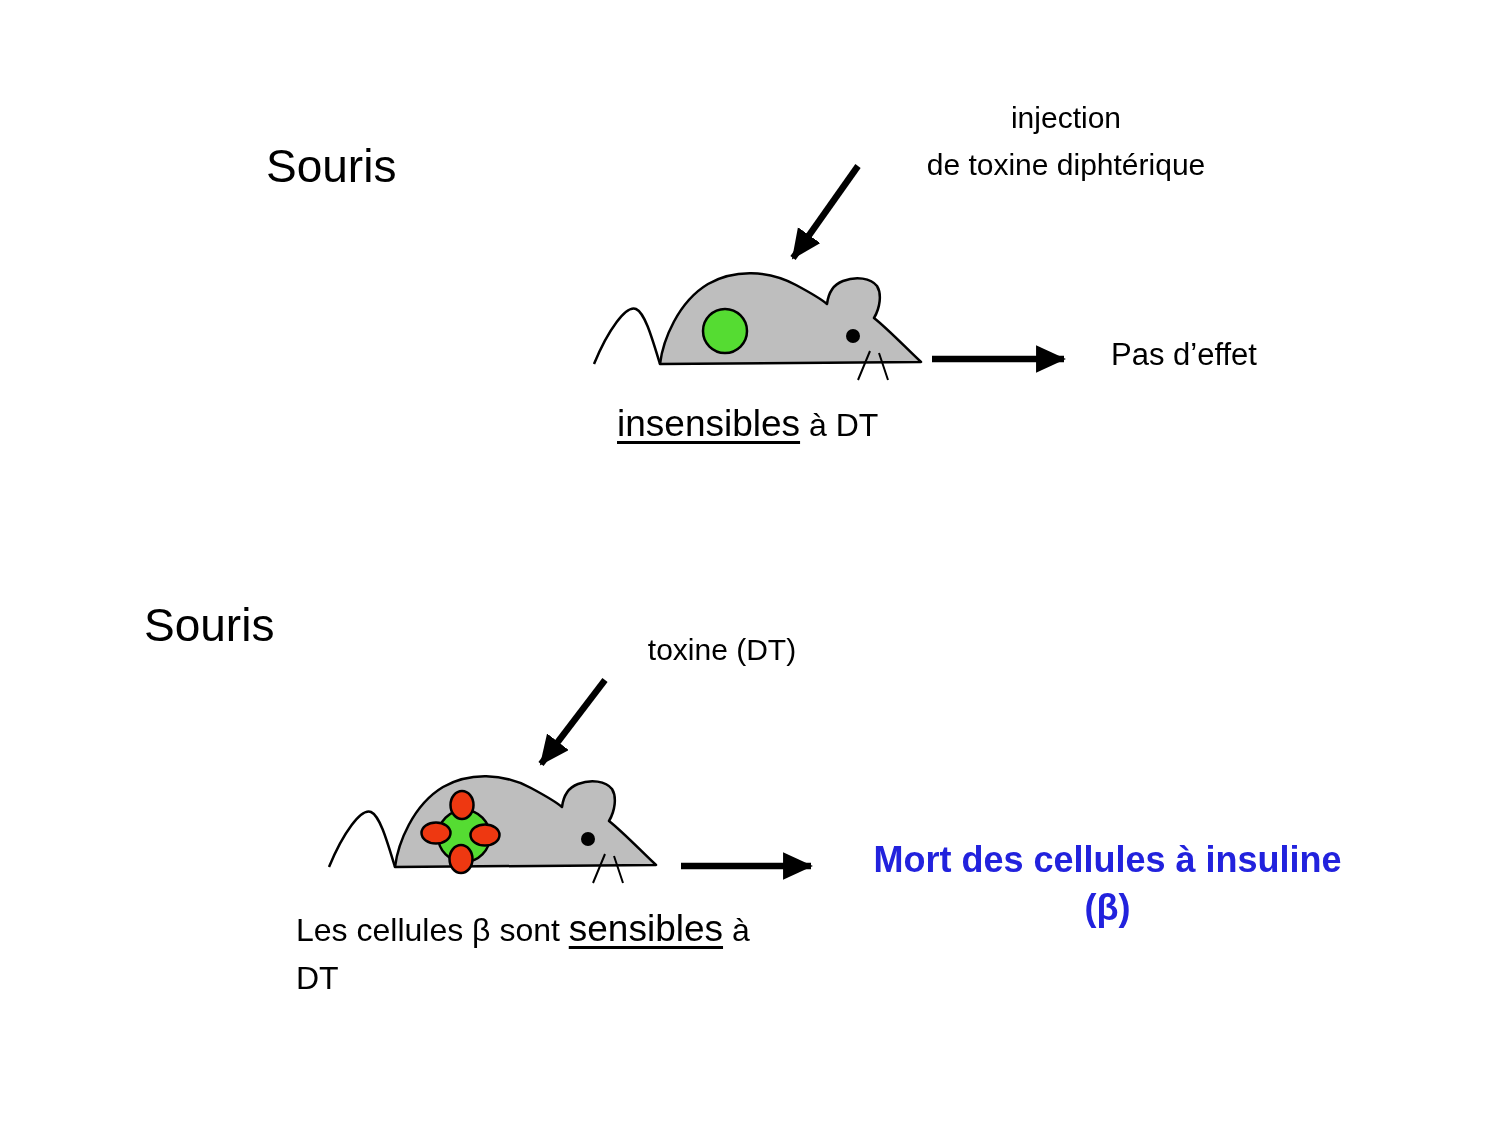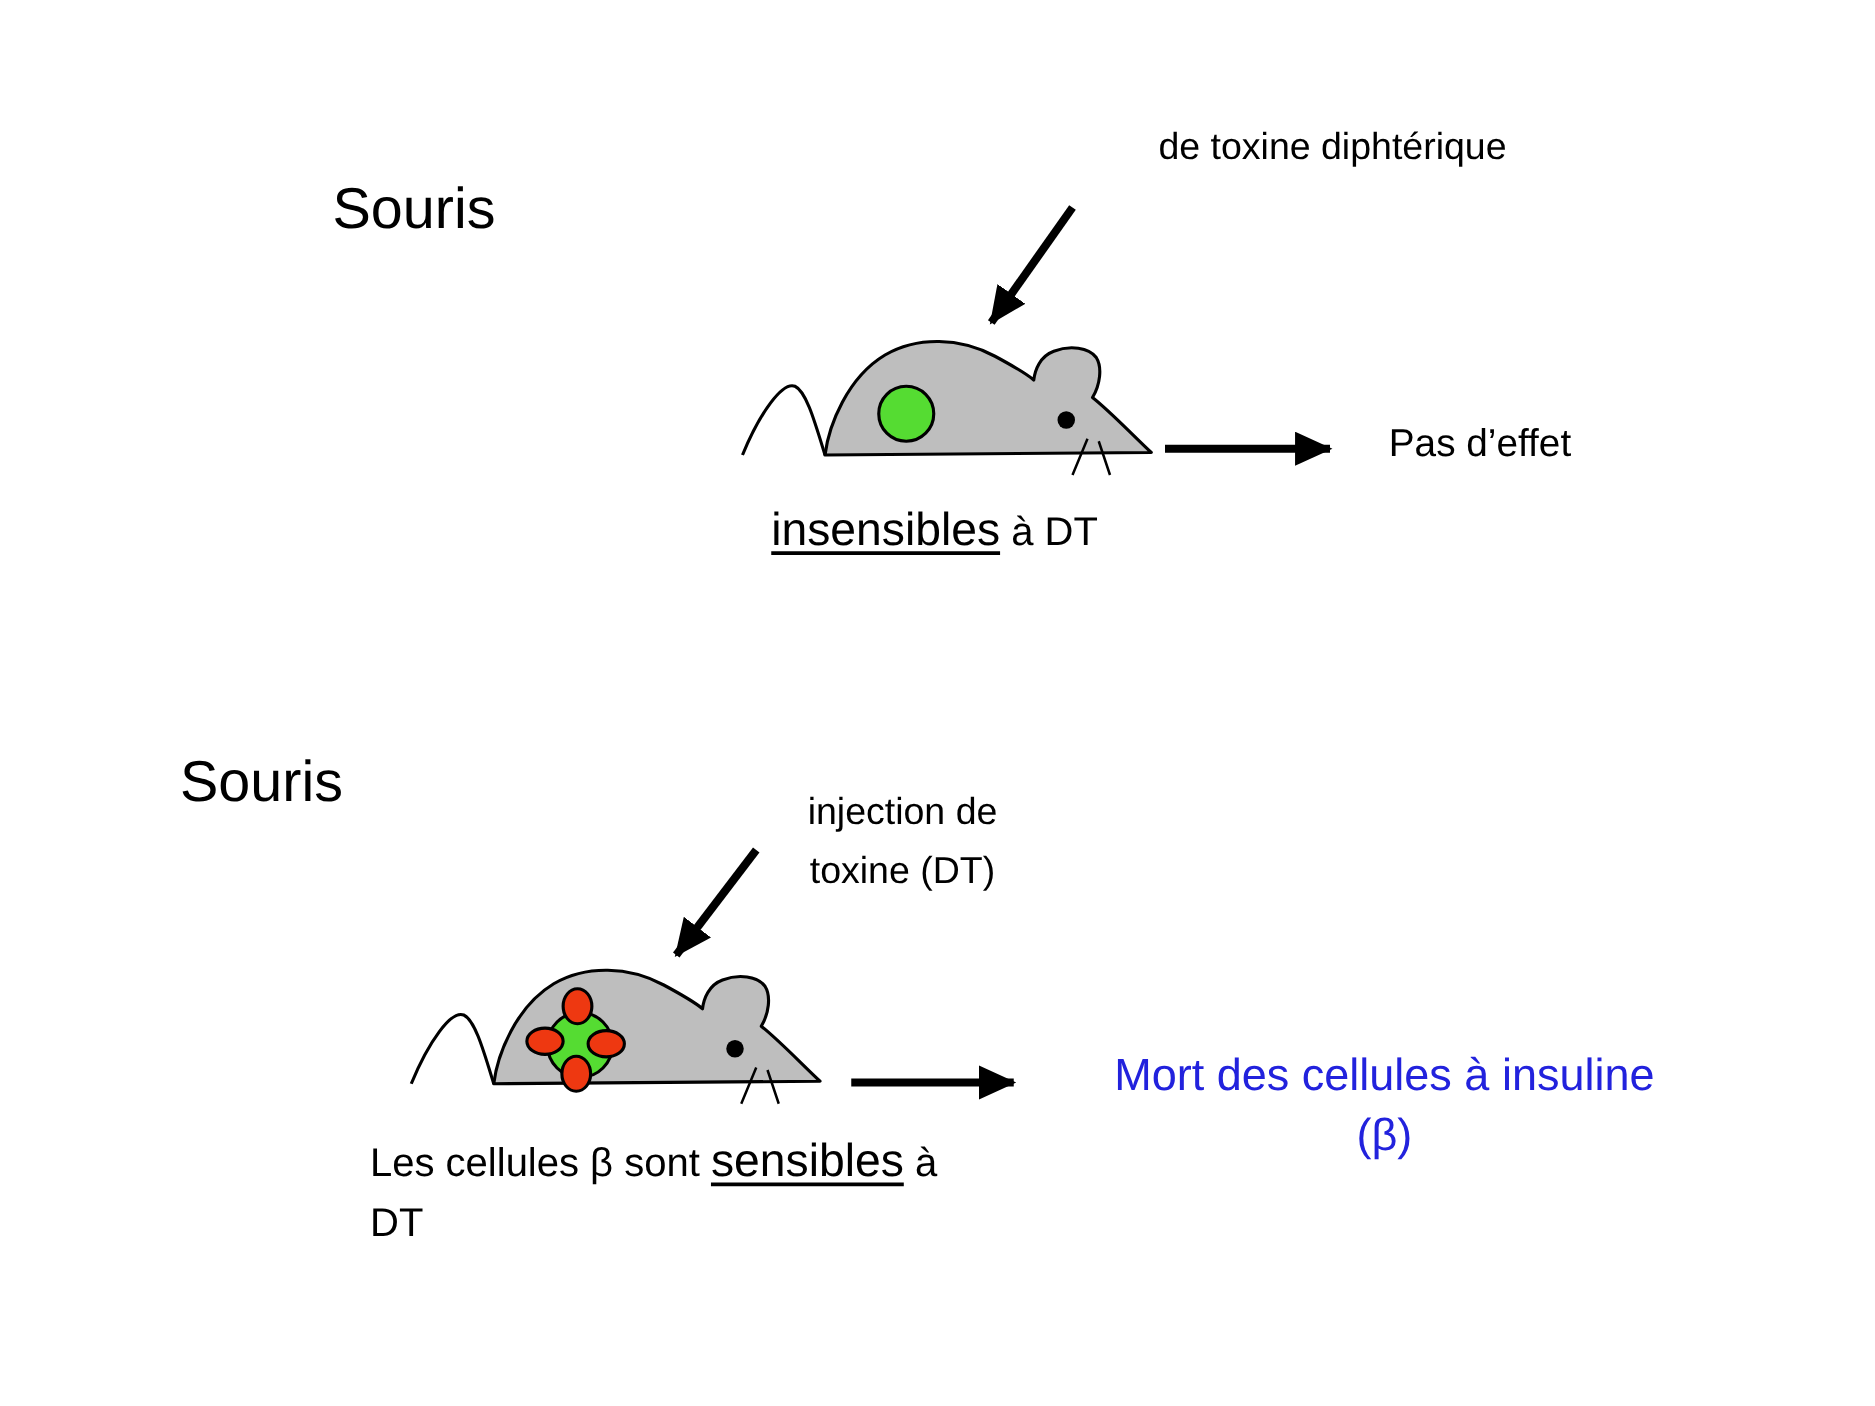--- a/index.html
+++ b/index.html
@@ -6,21 +6,21 @@
   body{
     width:1500px;height:1125px;background:#ffffff;position:relative;
     font-family:"Liberation Sans", sans-serif;color:#000000;overflow:hidden;
   }
   .abs{position:absolute;}
   .slide-title{font-size:46px;line-height:73px;color:#000;white-space:nowrap;}
   .label{font-size:30px;line-height:47px;text-align:center;color:#000;}
   .caption{font-size:32px;line-height:48px;color:#000;}
   .caption .em{font-size:37px;text-decoration:underline;text-underline-offset:5px;text-decoration-thickness:2.5px;}
   .result-plain{font-size:31px;color:#000;white-space:nowrap;}
-  .result-blue{font-size:36px;line-height:48px;text-align:center;white-space:nowrap;}
+  .result-blue{font-size:36px;line-height:48px;text-align:center;white-space:nowrap;font-weight:bold;}
   svg.overlay{position:absolute;left:0;top:0;pointer-events:none;}
 </style>
 </head>
 <body>
 
 <svg class="overlay" width="1500" height="1125" viewBox="0 0 1500 1125">
   <defs>
     <marker id="arrowhead" markerWidth="5" markerHeight="4.6" refX="4.3" refY="2.1" orient="auto" markerUnits="strokeWidth">
       <path d="M0,0 L4.6,2.1 L0,4.2 Z" fill="#000000"></path>
     </marker>
@@ -47,37 +47,37 @@
 
   <line x1="858" y1="166" x2="793" y2="258" stroke-width="6.5" marker-end="url(#arrowhead)" stroke="#000000"></line>
   <line x1="932" y1="359" x2="1064" y2="359" stroke-width="6.5" marker-end="url(#arrowhead)" stroke="#000000"></line>
   <line x1="605" y1="680" x2="541" y2="764" stroke-width="6.5" marker-end="url(#arrowhead)" stroke="#000000"></line>
   <line x1="681" y1="866" x2="811" y2="866" stroke-width="6.5" marker-end="url(#arrowhead)" stroke="#000000"></line>
 </svg>
 
 <div class="abs slide-title" style="left:266px;top:130px;">Souris</div>
 
 <div class="abs label" style="left:880px;top:94px;width:372px;">
+  <div>injection</div>
   <div>de toxine diphtérique</div>
 </div>
 
 <div class="abs result-plain" style="left:1111px;top:337px;">Pas d’effet</div>
 
 <div class="abs caption" style="left:617px;top:400px;">
   <div>
     <span class="em">insensibles</span><span> à DT</span>
   </div>
 </div>
 
 <div class="abs slide-title" style="left:144px;top:589px;">
   <div>Souris</div>
 </div>
 
 <div class="abs label" style="left:589px;top:626px;width:266px;">
-  <div>injection de</div>
   <div>toxine (DT)</div>
 </div>
 
 <div class="abs result-blue" style="left: 855px; top: 836px; width: 505px; color: rgb(34, 34, 221);">
   <div>Mort des cellules à insuline</div>
   <div>(β)</div>
 </div>
 
 <div class="abs caption" style="left:296px;top:905px;width:500px;">
   <div>

